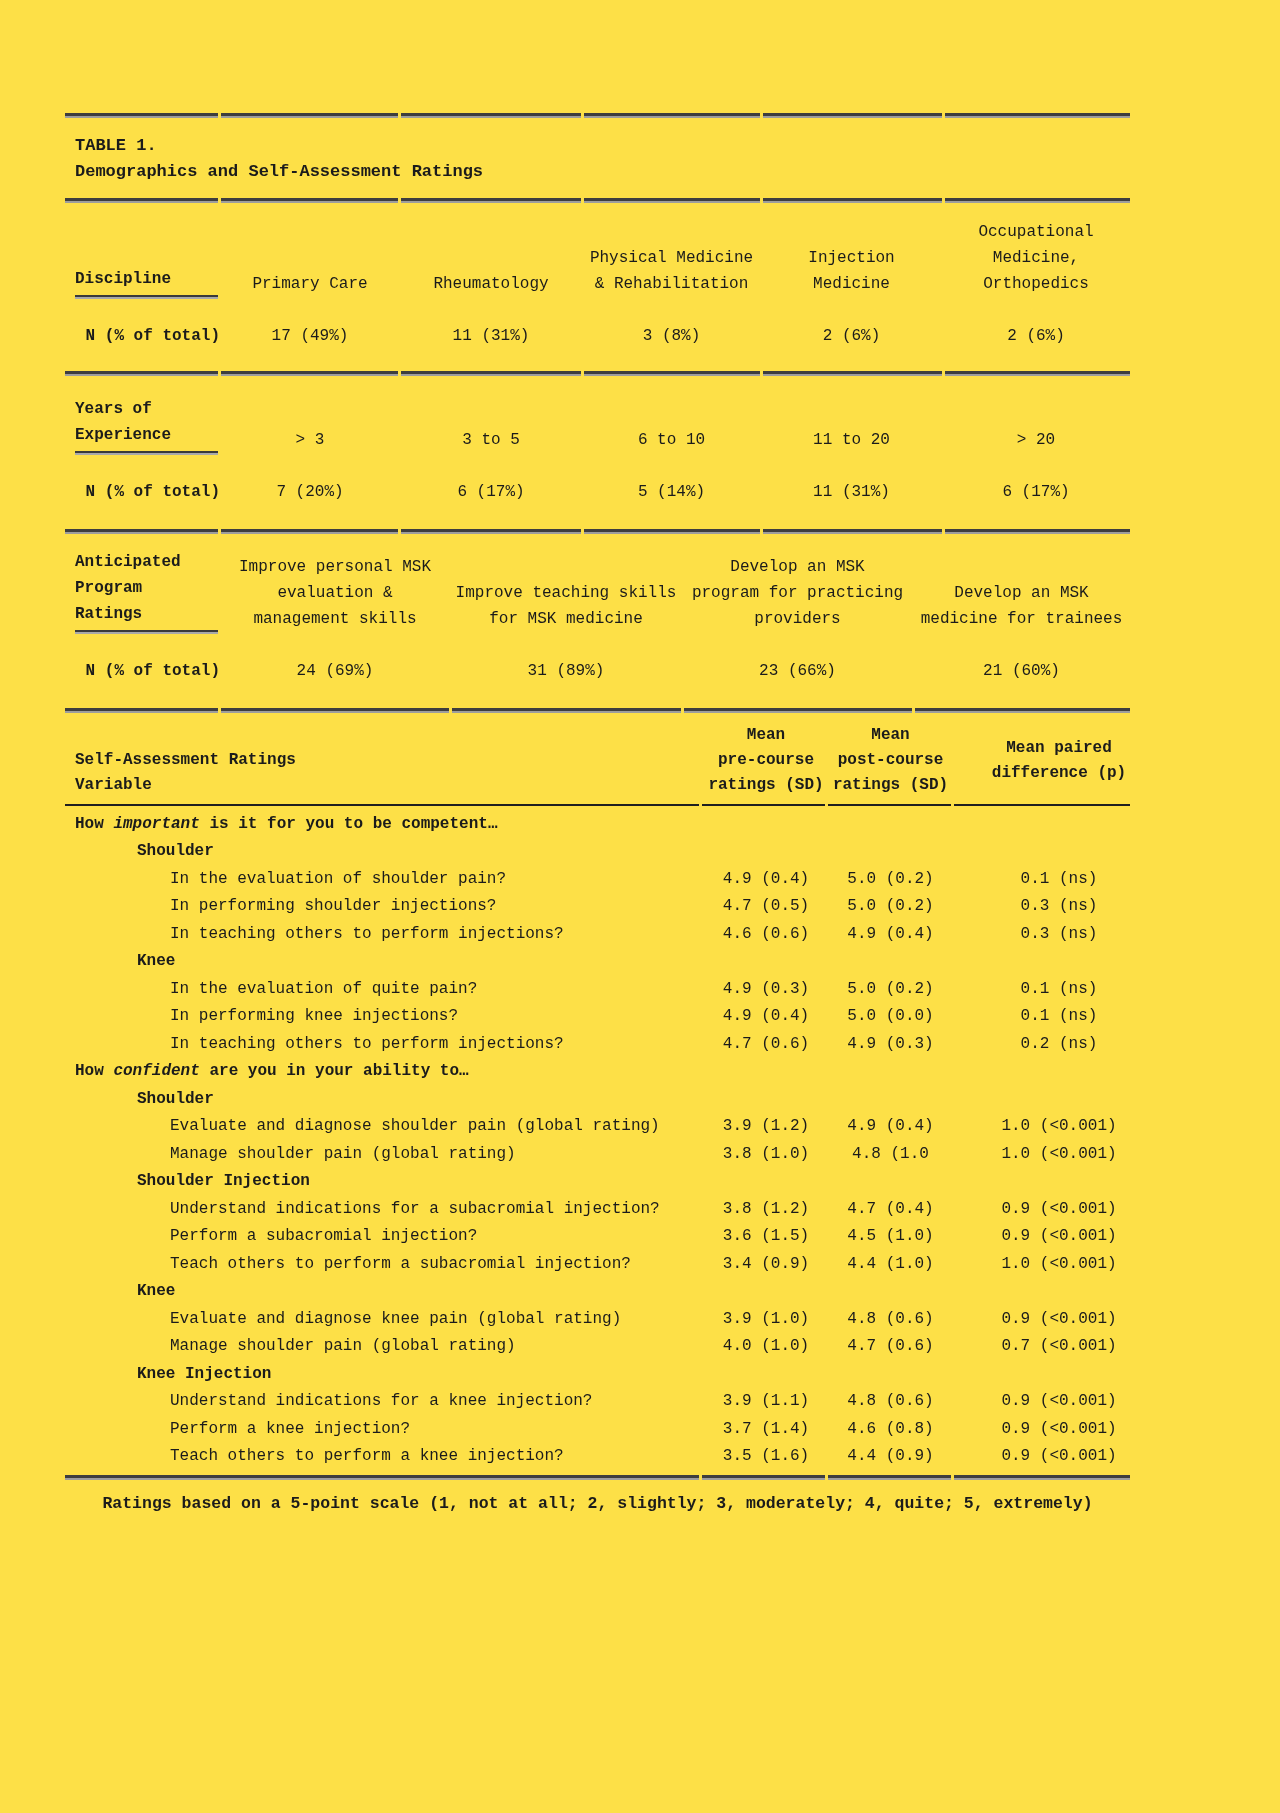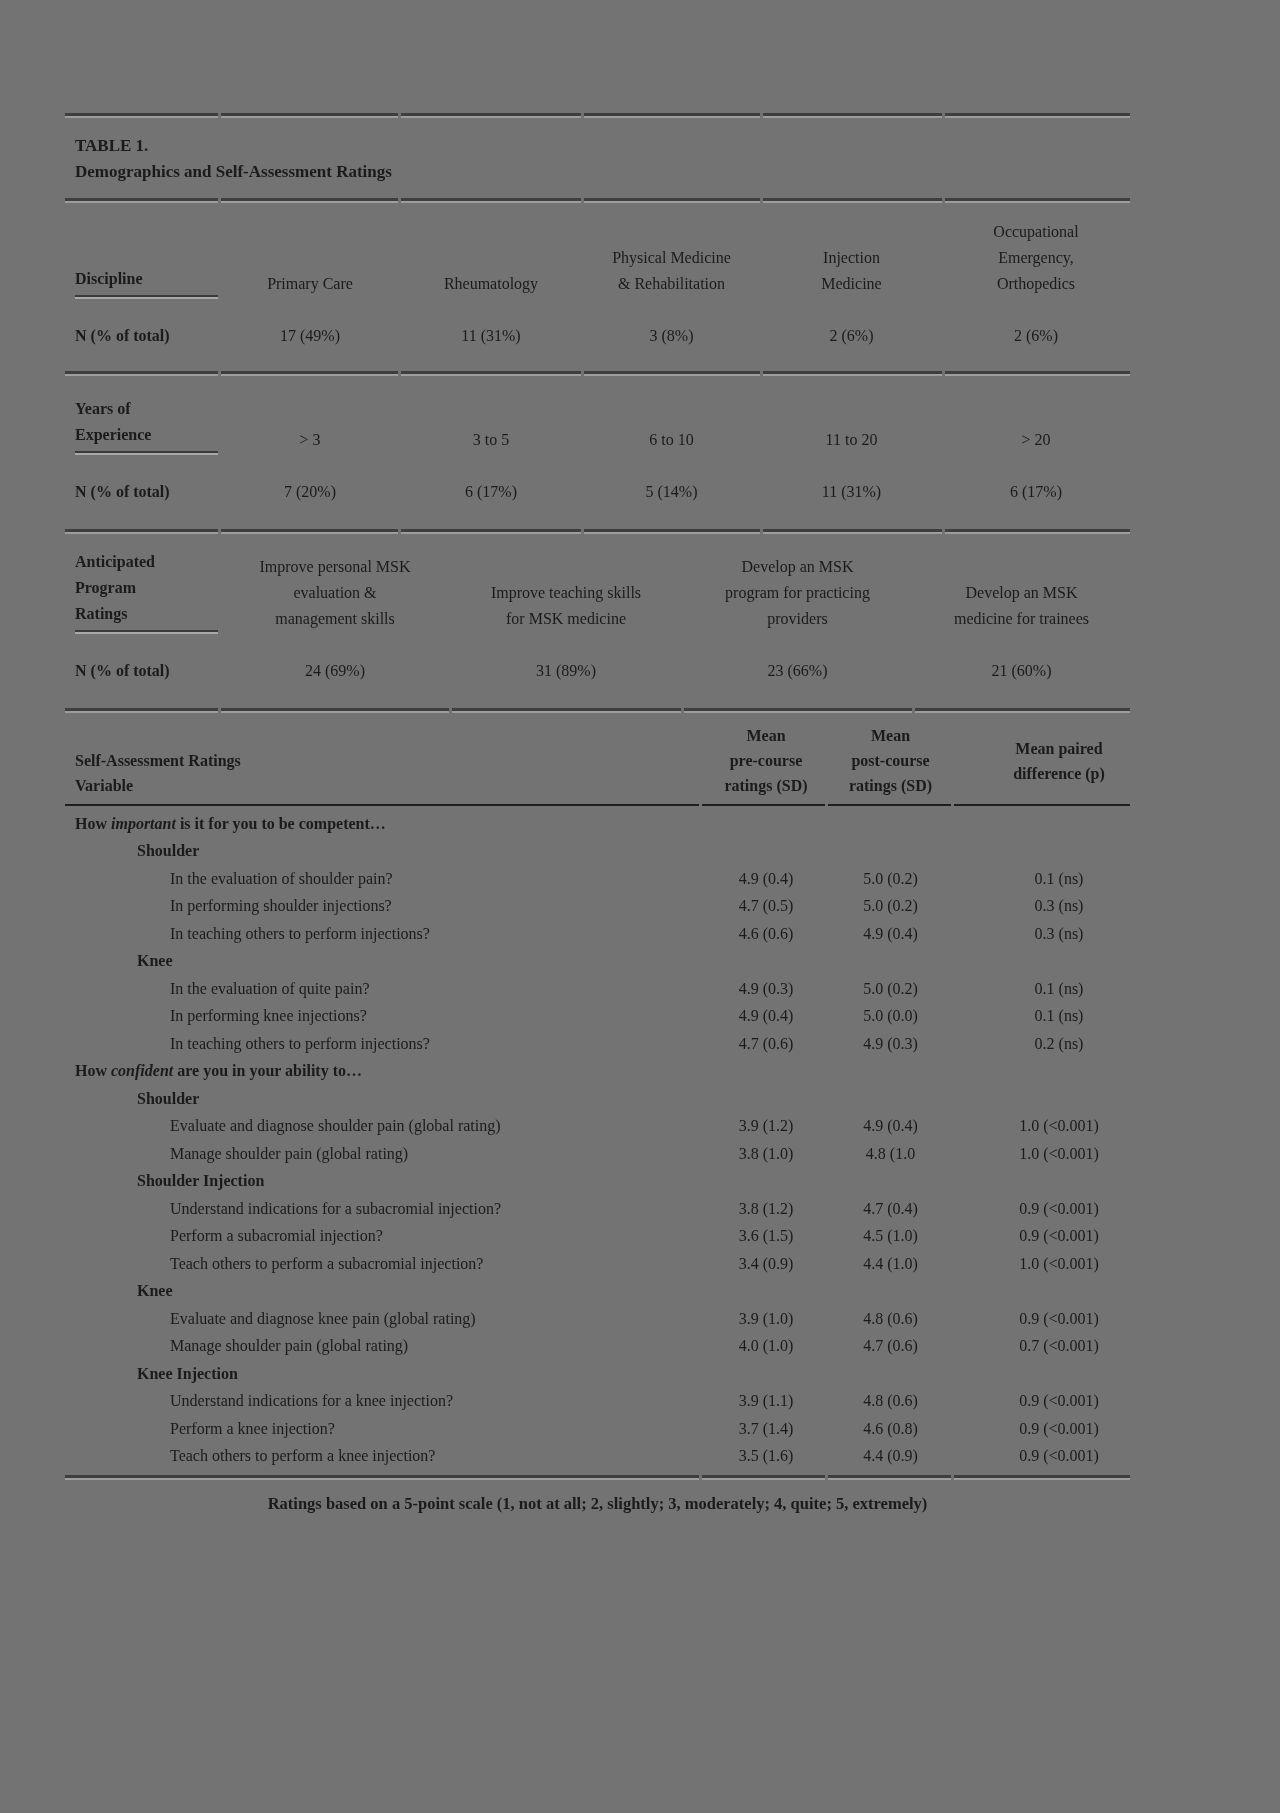--- a/index.html
+++ b/index.html
@@ -1,17 +1,17 @@
 <!DOCTYPE html>
 <html><head>
 <meta charset="utf-8">
 <style>
   html,body{margin:0;padding:0;background:#ffffff;}
-  .page{position:relative;width:1280px;height:1813px;background:#737373;
-        font-family:Liberation Serif, serif;color:#1b1b1b;font-size:16px;overflow:hidden;}
+  .page{position:relative;width:1280px;height:1813px;background:#fde047;
+        font-family:Liberation Mono, monospace;color:#1b1b1b;font-size:16px;overflow:hidden;}
   .wrap{position:absolute;left:65px;top:0;width:1065px;}
 
   
   .rule{display:flex;gap:3px;height:5px;}
   .rule .seg{background:linear-gradient(to bottom,#3e3e3e 0 58%,#9d9d9d 58% 100%);}
   .rule.thin{height:2px;}
   .rule.thin .seg{background:#1f1f1f;}
 
   
   .title-block{margin:15px 8px 13px 10px;}
@@ -19,21 +19,21 @@
 
   
   .g-demo{display:grid;grid-template-columns:155px 180px 182px 179px 181px 188px;}
   .g-out{display:grid;grid-template-columns:155px 230px 232px 231px 217px;}
   .g-rate{display:grid;grid-template-columns:639px 124px 125px 177px;}
 
   .hcell{align-self:end;text-align:center;line-height:26px;}
   .lblcell{align-self:end;padding-left:10px;font-weight:bold;line-height:26px;}
   .hunder{height:2px;background:#3a3a3a;box-shadow:0 2px 0 #a9a9a9;width:143px;margin-top:3px;}
   .nrow{margin-top:26px;}
-  .nrow .nlabel{padding-left:10px;font-weight:bold;line-height:26px;}
+  .nrow .nlabel{padding-left:10px;font-weight:bold;line-height:26px;text-align:right;}
   .nrow .nval{text-align:center;line-height:26px;}
 
   
   .sa-head{margin-top:10px;}
   .sa-head .vhead{align-self:end;padding-left:10px;font-weight:bold;line-height:25px;}
   .sa-head .chead{align-self:end;text-align:center;font-weight:bold;line-height:25px;}
   .sa-head .dhead{align-self:center;text-align:center;font-weight:bold;line-height:25px;padding-left:35px;}
 
   
   .rrow{height:27.5px;align-items:center;}
@@ -89,21 +89,21 @@
       <div class="hcell">
         <div>Physical Medicine</div>
         <div>&amp; Rehabilitation</div>
       </div>
       <div class="hcell">
         <div>Injection</div>
         <div>Medicine</div>
       </div>
       <div class="hcell">
         <div>Occupational</div>
-        <div>Emergency,</div>
+        <div>Medicine,</div>
         <div>Orthopedics</div>
       </div>
     </div>
 
     <div class="g-demo nrow">
       <div class="nlabel">N (% of total)</div>
       <div class="nval">17 (49%)</div>
       <div class="nval">11 (31%)</div>
       <div class="nval">3 (8%)</div>
       <div class="nval">2 (6%)</div>

